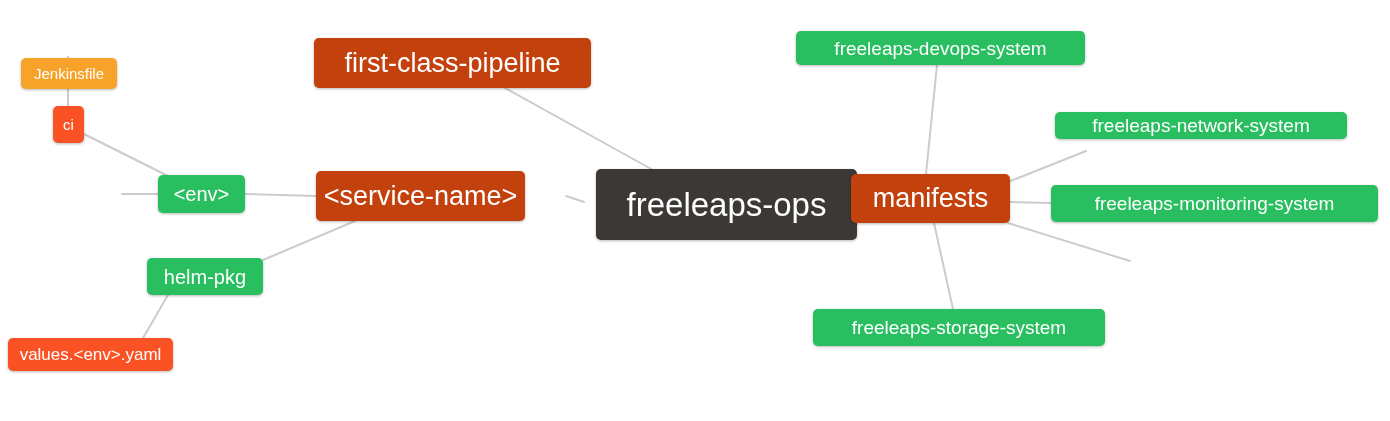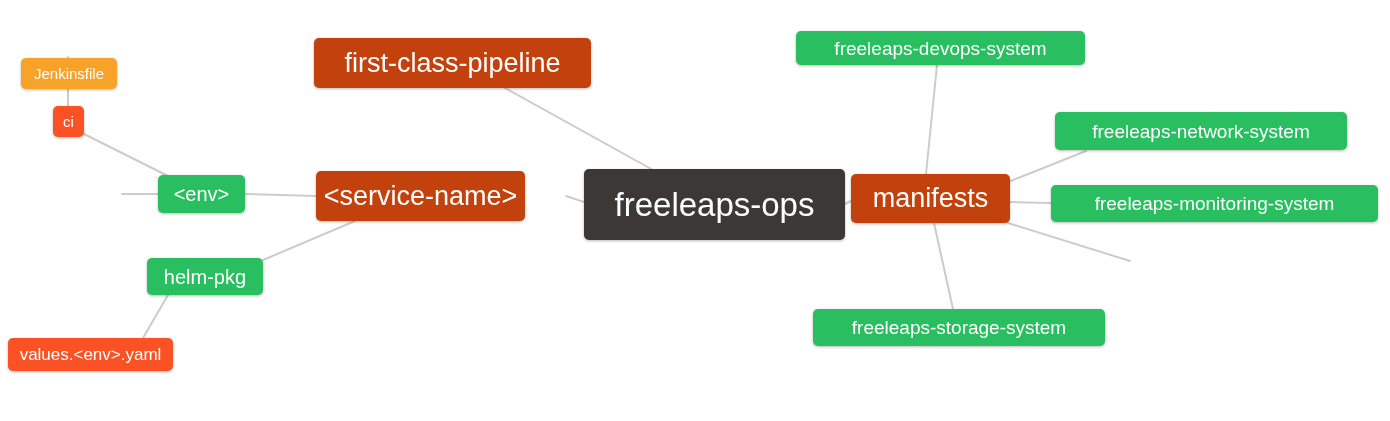--- a/index.html
+++ b/index.html
@@ -12,21 +12,21 @@
   .node{
     position:absolute;display:flex;align-items:center;justify-content:center;
     color:#ffffff;border-radius:5px;white-space:nowrap;cursor:pointer;
     box-shadow:0 1px 3px rgba(0,0,0,0.28);
     line-height:1;user-select:none;
   }
   .c-blue{background:#c2410c;}
   .c-green{background:#29bf60;}
   .c-red{background:#fa5224;}
   .c-orange{background:#f7a229;margin-top:32px;}
-  .c-dark{background:#3b3835;}
+  .c-dark{background:#3b3835;margin-left:12px;}
 </style>
 </head>
 <body>
 
 <div class="canvas">
 
   <svg class="edges" viewBox="0 0 1390 421" xmlns="http://www.w3.org/2000/svg">
     <line x1="68" y1="57" x2="68" y2="106"></line>
     <line x1="84" y1="134" x2="170" y2="177"></line>
     <line x1="122" y1="194" x2="158" y2="194"></line>
@@ -38,39 +38,39 @@
     <line x1="845" y1="204" x2="851" y2="201"></line>
     <line x1="926" y1="174" x2="937" y2="65"></line>
     <line x1="1008" y1="182" x2="1086" y2="151"></line>
     <line x1="1010" y1="202" x2="1051" y2="203"></line>
     <line x1="1008" y1="223" x2="1130" y2="261"></line>
     <line x1="934" y1="223" x2="953" y2="309"></line>
   </svg>
 
   <div class="node c-orange" style="left:21px;top:26px;width:96px;height:31px;font-size:15px;">Jenkinsfile</div>
 
-  <div class="node c-red" style="left:53px;top:106px;width:31px;height:31px;font-size:15px;">ci</div>
+  <div class="node c-red" style="left:53px;top:106px;width:31px;height:37px;font-size:15px;">ci</div>
 
 
   <div class="node c-green" style="left:158px;top:175px;width:87px;height:38px;font-size:20px;">&lt;env&gt;</div>
 
   <div class="node c-green" style="left:147px;top:258px;width:116px;height:37px;font-size:20px;">helm-pkg</div>
 
   <div class="node c-red" style="left:8px;top:338px;width:165px;height:33px;font-size:17px;">values.&lt;env&gt;.yaml</div>
 
   <div class="node c-blue" style="left:314px;top:38px;width:277px;height:50px;font-size:27px;">first-class-pipeline</div>
 
   <div class="node c-blue" style="left:316px;top:171px;width:209px;height:50px;font-size:27px;">&lt;service-name&gt;</div>
 
   <div class="node c-dark" style="left:584px;top:169px;width:261px;height:71px;font-size:33px;">freeleaps-ops</div>
 
   <div class="node c-blue" style="left:851px;top:174px;width:159px;height:49px;font-size:27px;">manifests</div>
 
   <div class="node c-green" style="left:796px;top:31px;width:289px;height:34px;font-size:19px;">freeleaps-devops-system</div>
 
-  <div class="node c-green" style="left:1055px;top:112px;width:292px;height:38px;font-size:19px;">freeleaps-network-system</div>
+  <div class="node c-green" style="left:1055px;top:112px;width:292px;height:27px;font-size:19px;">freeleaps-network-system</div>
 
   <div class="node c-green" style="left:1051px;top:185px;width:327px;height:37px;font-size:19px;">freeleaps-monitoring-system</div>
 
 
   <div class="node c-green" style="left:813px;top:309px;width:292px;height:37px;font-size:19px;">freeleaps-storage-system</div>
 
 </div>
 
 </body></html>

